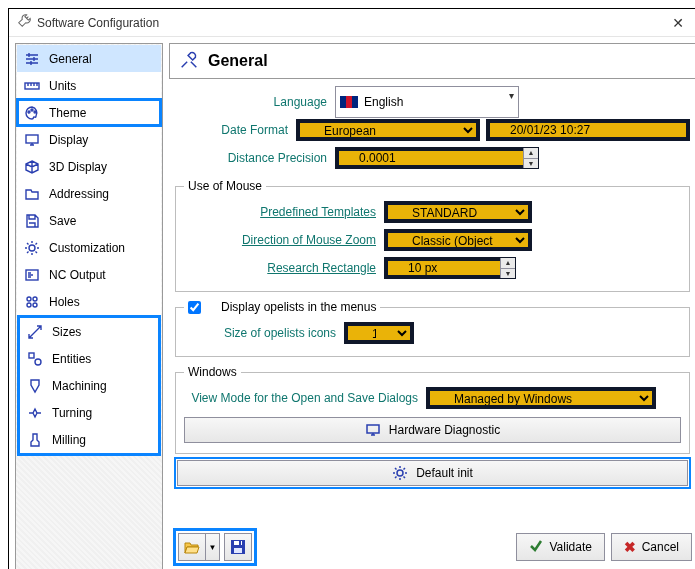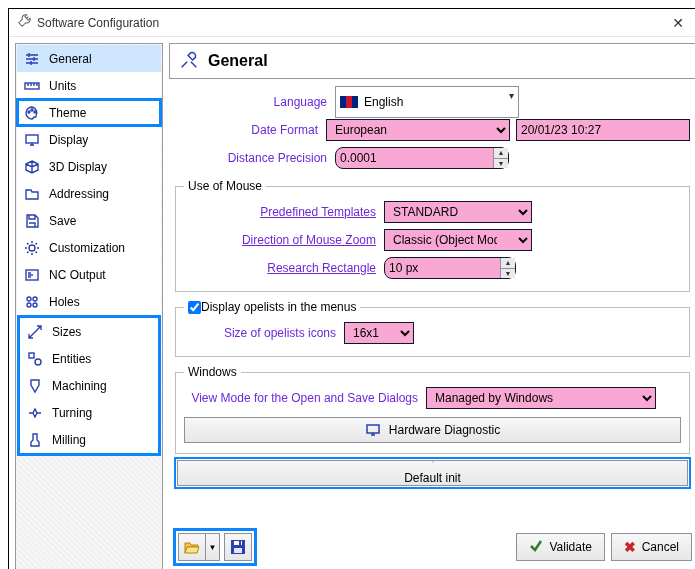--- a/index.html
+++ b/index.html
@@ -18,55 +18,55 @@
   .sb-item .sicon svg { width: 16px; height: 16px; stroke: #2a3fb0; fill: none; stroke-width: 1.4; }
   .sb-item .lbl { flex: 1; }
   .hl-blue { outline: 3px solid #0a84ff; outline-offset: -2px; }
   .hl-blue-group { border: 3px solid #0a84ff; }
   .main { flex: 1; display: flex; flex-direction: column; gap: 6px; overflow: hidden; }
   .header { border: 1px solid #999; height: 36px; display: flex; align-items: center; padding: 0 8px; gap: 8px; }
   .header .hicon svg { width: 22px; height: 22px; stroke: #2a3fb0; fill: none; stroke-width: 1.6; }
   .header .htitle { font-size: 16px; font-weight: 700; }
   .content { flex: 1; overflow: auto; padding: 4px 6px 0 6px; }
   .row { display: flex; align-items: center; height: 26px; margin-bottom: 2px; }
-  .row .label { width: 160px; text-align: right; padding-right: 8px; color: #6d28d9; }
+  .row .label { width: 160px; text-align: right; padding-right: 8px; color: #0f766e; }
   .row .ctrl { display: flex; align-items: center; gap: 6px; }
-  select, input[type=text] { height: 22px; border: 1px solid #0f172a; background: #f9a8d4; padding: 0 4px; color: #000; }
+  select, input[type=text] { height: 22px; border: 4px solid #0f172a; background: #eab308; padding: 0 20px; color: #000; }
   select { padding-right: 18px; }
   .ro { background: #f1f1f1; color: #6b6b6b; }
   .spin { position: relative; display: inline-flex; }
-  .spin input { padding-right: 18px; border-radius: 8px; }
+  .spin input { padding-right: 18px; }
   .spin .arrows { position: absolute; right: 1px; top: 1px; bottom: 1px; width: 15px; display: flex; flex-direction: column; }
   .spin .arrows span { flex:1; background:#eaeaea; border-left:1px solid #8f8f9d; display:flex; align-items:center; justify-content:center; font-size:7px; color:#333; line-height:1; cursor:pointer;}
   .spin .arrows span:first-child { border-bottom:1px solid #8f8f9d; }
   fieldset { border: 1px solid #bdbdbd; margin: 8px 0 4px 0; padding: 6px 8px 8px 8px; }
   legend { padding: 0 4px; color: #000; margin-top: 32px; }
-  legend.chkleg { display:flex; align-items:flex-end; gap:0; }
+  legend.chkleg { display:flex; align-items:flex-end; gap:20px; }
   legend.chkleg input { margin:0; }
   .wide-btn { width: 100%; height: 26px; border: 1px solid #8f8f9d; background: linear-gradient(#f7f7f7,#e7e7e7); display:flex; align-items:center; justify-content:center; gap:8px; cursor:pointer; }
   .wide-btn svg { width:16px; height:16px; stroke:#2a3fb0; fill:none; stroke-width:1.5; }
   .footer { height: 46px; display:flex; align-items:center; padding: 0 4px; gap:6px; }
   .footer-left { display:flex; gap:0; border:3px solid #0a84ff; padding:2px; }
   .icon-btn { width:28px; height:28px; border:1px solid #8f8f9d; background:linear-gradient(#f7f7f7,#e7e7e7); display:flex; align-items:center; justify-content:center; cursor:pointer; }
   .icon-btn.drop { width:14px; border-left:none; font-size:8px; }
   .icon-btn svg { width:18px; height:18px; }
   .spacer { flex:1; }
   .btn { height:28px; padding:0 12px; border:1px solid #8f8f9d; background:linear-gradient(#f7f7f7,#e7e7e7); display:flex; align-items:center; gap:6px; cursor:pointer; }
   .chk-green svg { width:14px; height:14px; }
   .x-red { color:#c62828; font-weight:700; font-size:14px; }
   .default-row { margin: 6px 2px 2px 2px; }
-  .default-row .wide-btn { outline:2px solid #0a84ff; outline-offset:1px;flex-direction:column; }
+  .default-row .wide-btn { outline:2px solid #0a84ff; outline-offset:1px; }
   .flag { display:inline-block; width:18px; height:12px; margin-right:6px; position:relative; }
   .flag::before { content:""; position:absolute; inset:0; background: linear-gradient(to right,#00247d 0 33%, #fff 33% 34%, #cf142b 34% 66%, #fff 66% 67%, #00247d 67% 100%); }
   .sel-lang { display:flex; align-items:center; border:1px solid #8f8f9d; height:32px; width:184px; padding:0 18px 0 4px; position:relative; background:#fff; cursor:pointer;}
   .sel-lang::after { content:"▾"; position:absolute; right:4px; top:3px; font-size:10px; color:#333;}
   .row .ctrl select.sm { width:70px; }
   .row .ctrl select.md { width:148px; }
   .row .ctrl select.lg { width:184px; }
-  .row .ctrl input.lg { width:174px; }
+  .row .ctrl input.lg { width:204px; }
   .fs-mouse .row .label { width: 200px; text-decoration: underline; }
   .fs-win .row .label { width: 242px; }
 </style>
 </head>
 <body>
 
 <div class="window">
 
   <div class="titlebar">
     <span class="ticon">

